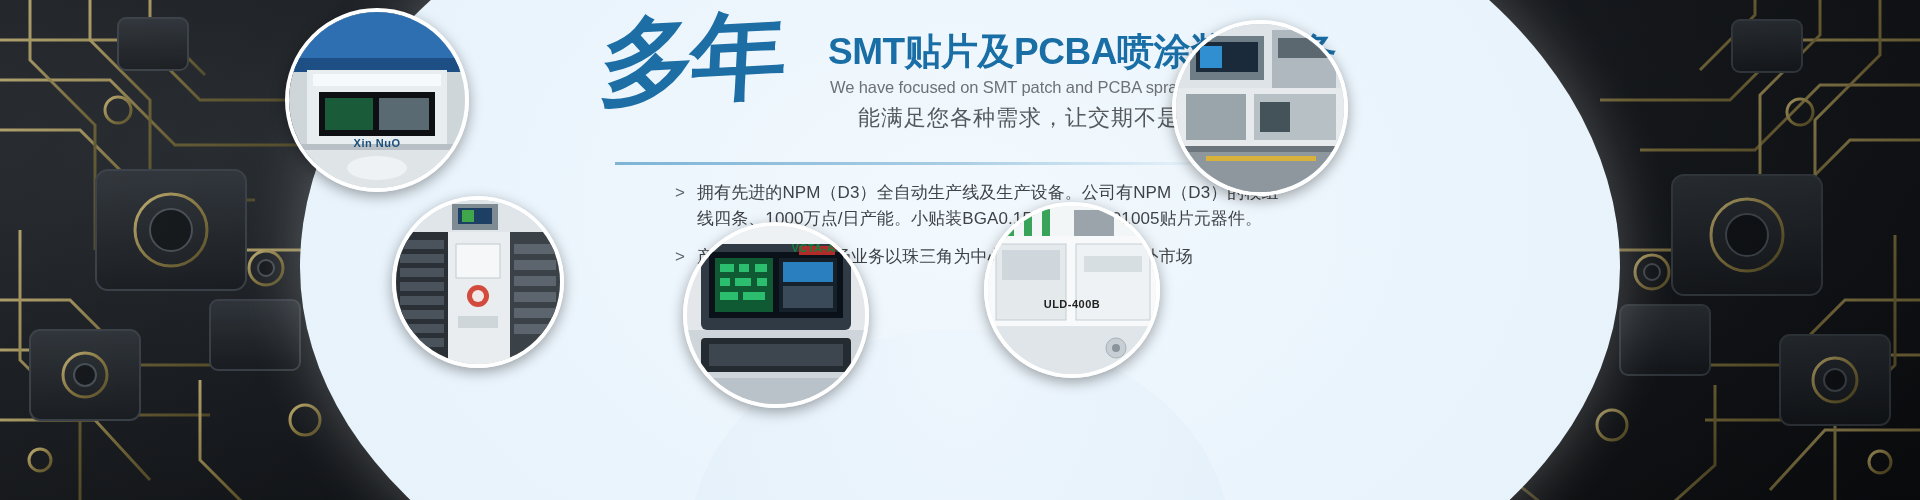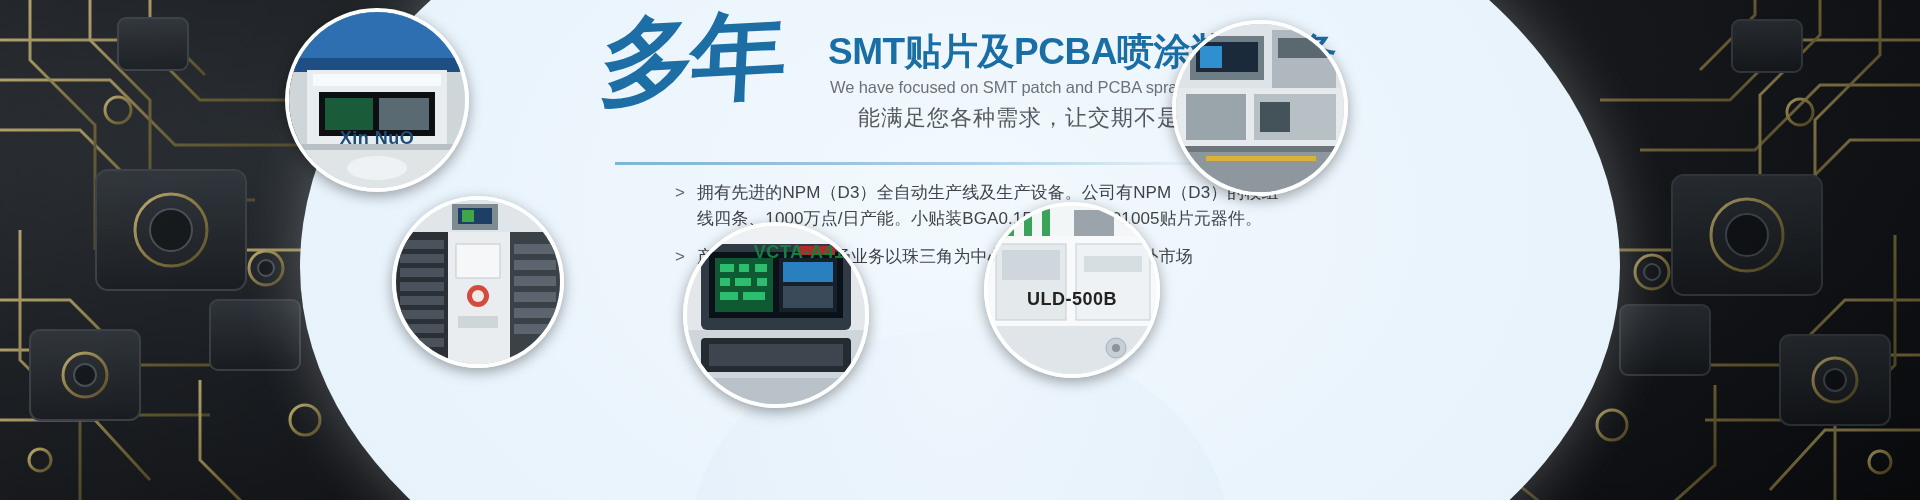--- a/index.html
+++ b/index.html
@@ -47,21 +47,21 @@
   .bullet{display:flex;gap:12px;margin-bottom:12px;}
   .bullet .chev{color:#5d6367;font-size:17px;line-height:26px;flex:0 0 auto;}
   .bullet .txt{color:#3f4347;font-size:17px;line-height:26px;letter-spacing:.1px;}
 
   
   .medal{position:absolute;border-radius:50%;overflow:hidden;
          border:4px solid #ffffff;
          box-shadow:0 4px 14px rgba(0,0,0,.35);}
   .medal .ph{position:absolute;inset:0;}
   .cap{position:absolute;left:0;right:0;bottom:22%;text-align:center;
-       color:#1b4f7a;font-size:18px;font-weight:700;letter-spacing:.5px;}
+       color:#1b4f7a;font-size:11px;font-weight:700;letter-spacing:.5px;}
   .cap.dark{color:#222;}
   .cap.red{color:#15803d;}
 </style>
 </head>
 <body>
 
 <div class="banner">
 
   <div class="bg">
     <svg class="bg-traces" width="1920" height="500" viewBox="0 0 1920 500">
@@ -292,16 +292,16 @@
       <rect x="86" y="4" width="40" height="30" fill="#9aa4aa"></rect>
       <rect x="0" y="30" width="168" height="90" fill="#f7f9fa"></rect>
       <rect x="8" y="38" width="70" height="76" fill="#e4e9ec" stroke="#c6ced3"></rect>
       <rect x="14" y="44" width="58" height="30" fill="#cfd7dc"></rect>
       <rect x="88" y="38" width="74" height="76" fill="#eef2f4" stroke="#c6ced3"></rect>
       <rect x="96" y="50" width="58" height="16" fill="#d7dee2"></rect>
       <rect x="0" y="120" width="168" height="48" fill="#dfe5e8"></rect>
       <circle cx="128" cy="142" r="10" fill="#c7cfd4" stroke="#a8b2b8"></circle>
       <circle cx="128" cy="142" r="4" fill="#8a949a"></circle>
     </svg>
-    <div class="cap dark" style="bottom:38%;">ULD-500B</div>
+    <div class="cap dark" style="bottom:38%;">ULD-400B</div>
   </div>
 
 </div>
 
 </body></html>

